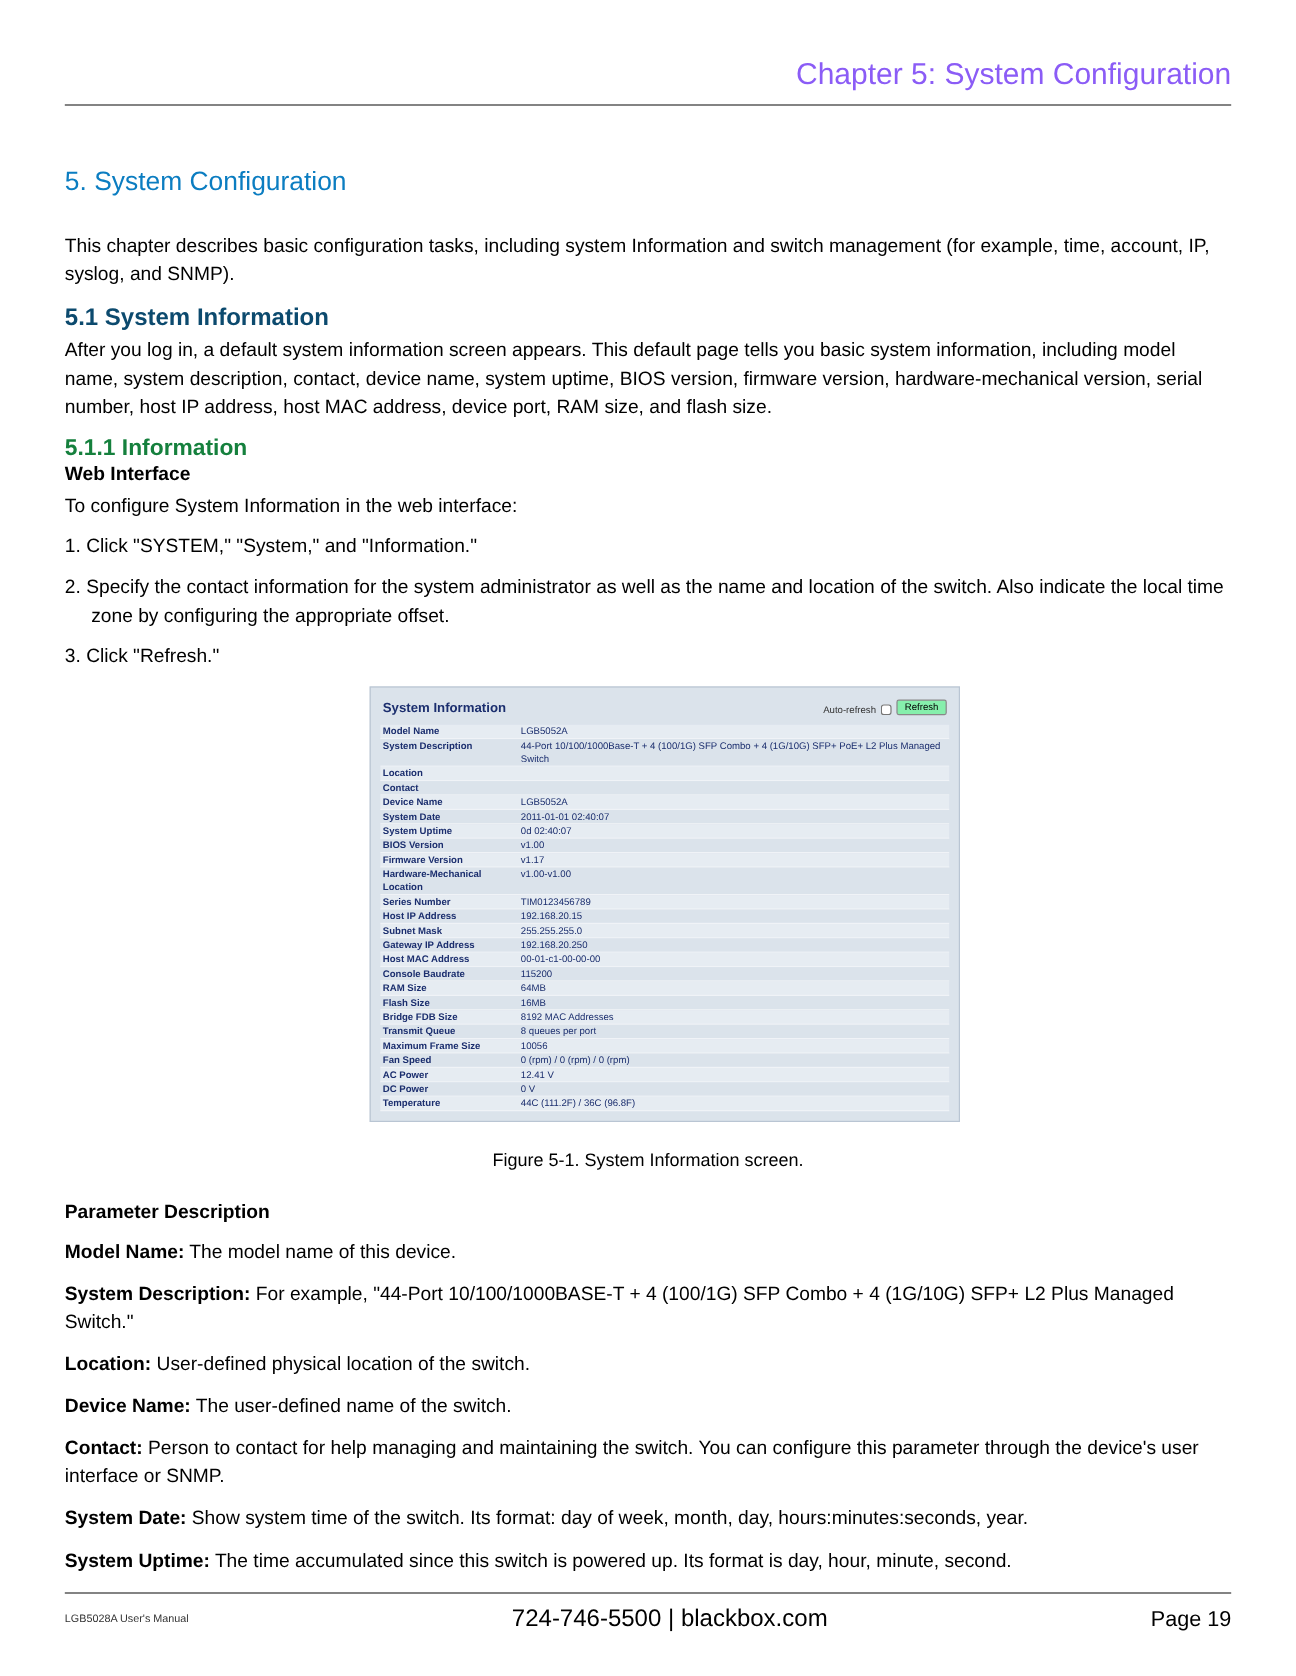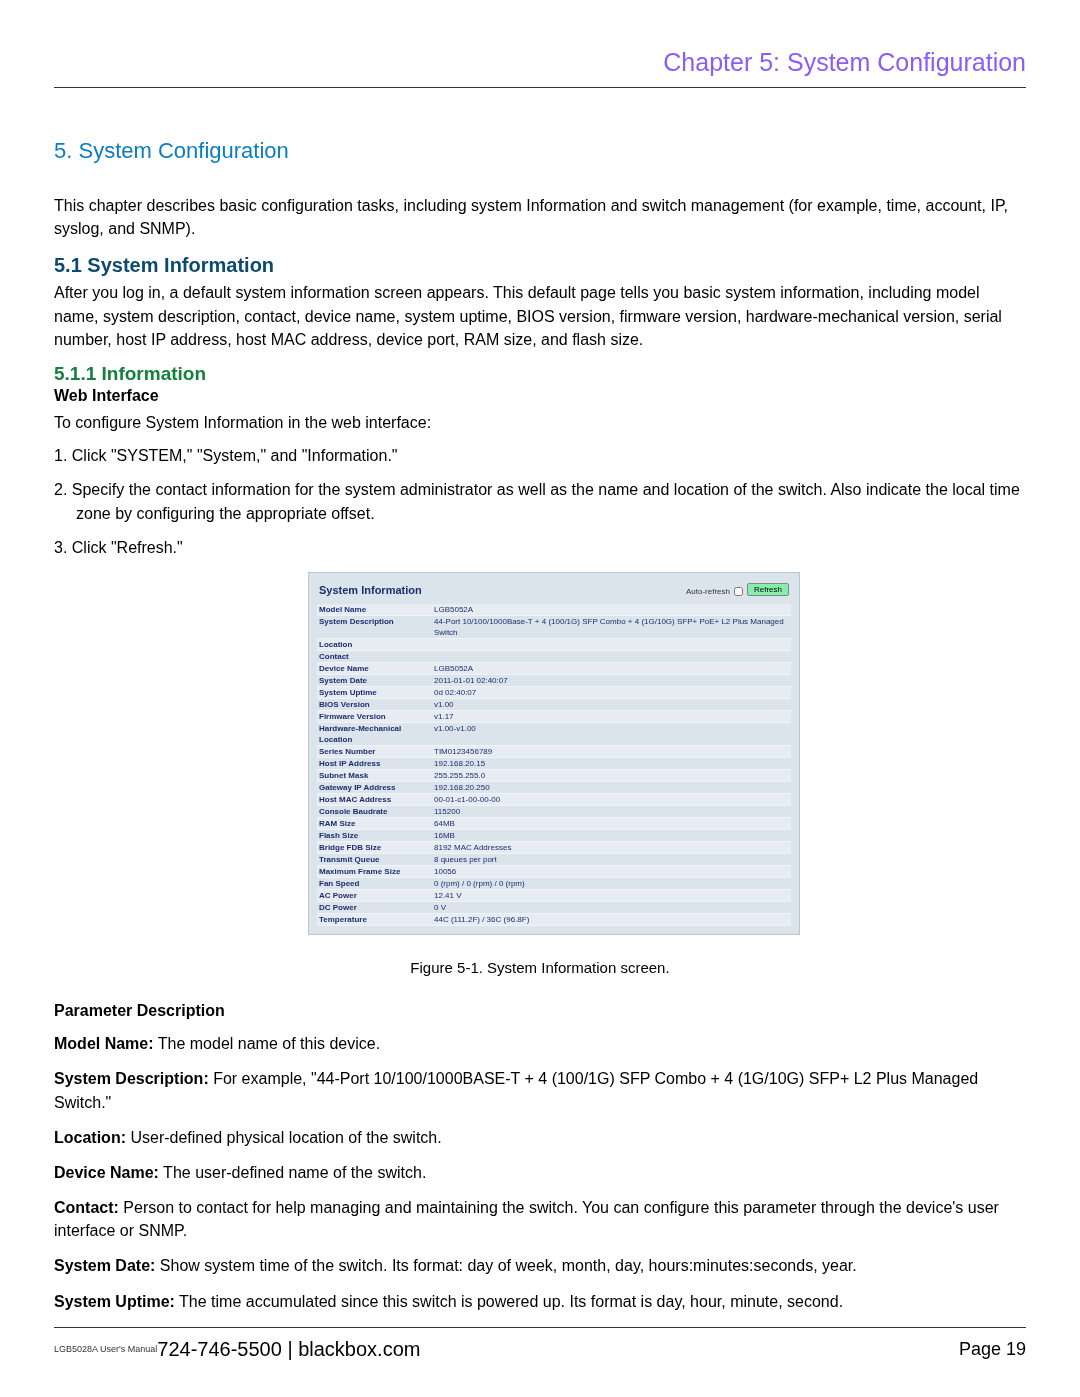--- a/index.html
+++ b/index.html
@@ -144,21 +144,21 @@
     padding: 10px 0 0 0;
     font-size: 15px;
   }
   .footer-left {
     font-size: 9px;
     color: #333;
   }
   .footer-center {
     font-size: 20px;
     font-weight: 400;
-    text-align: left;
+    text-align: center;
     flex: 1;
   }
   .footer-right {
     font-size: 18px;
   }
   input[type="checkbox"] {
     width: 9px; height: 9px; vertical-align: middle;
   }
 </style>
 </head>

